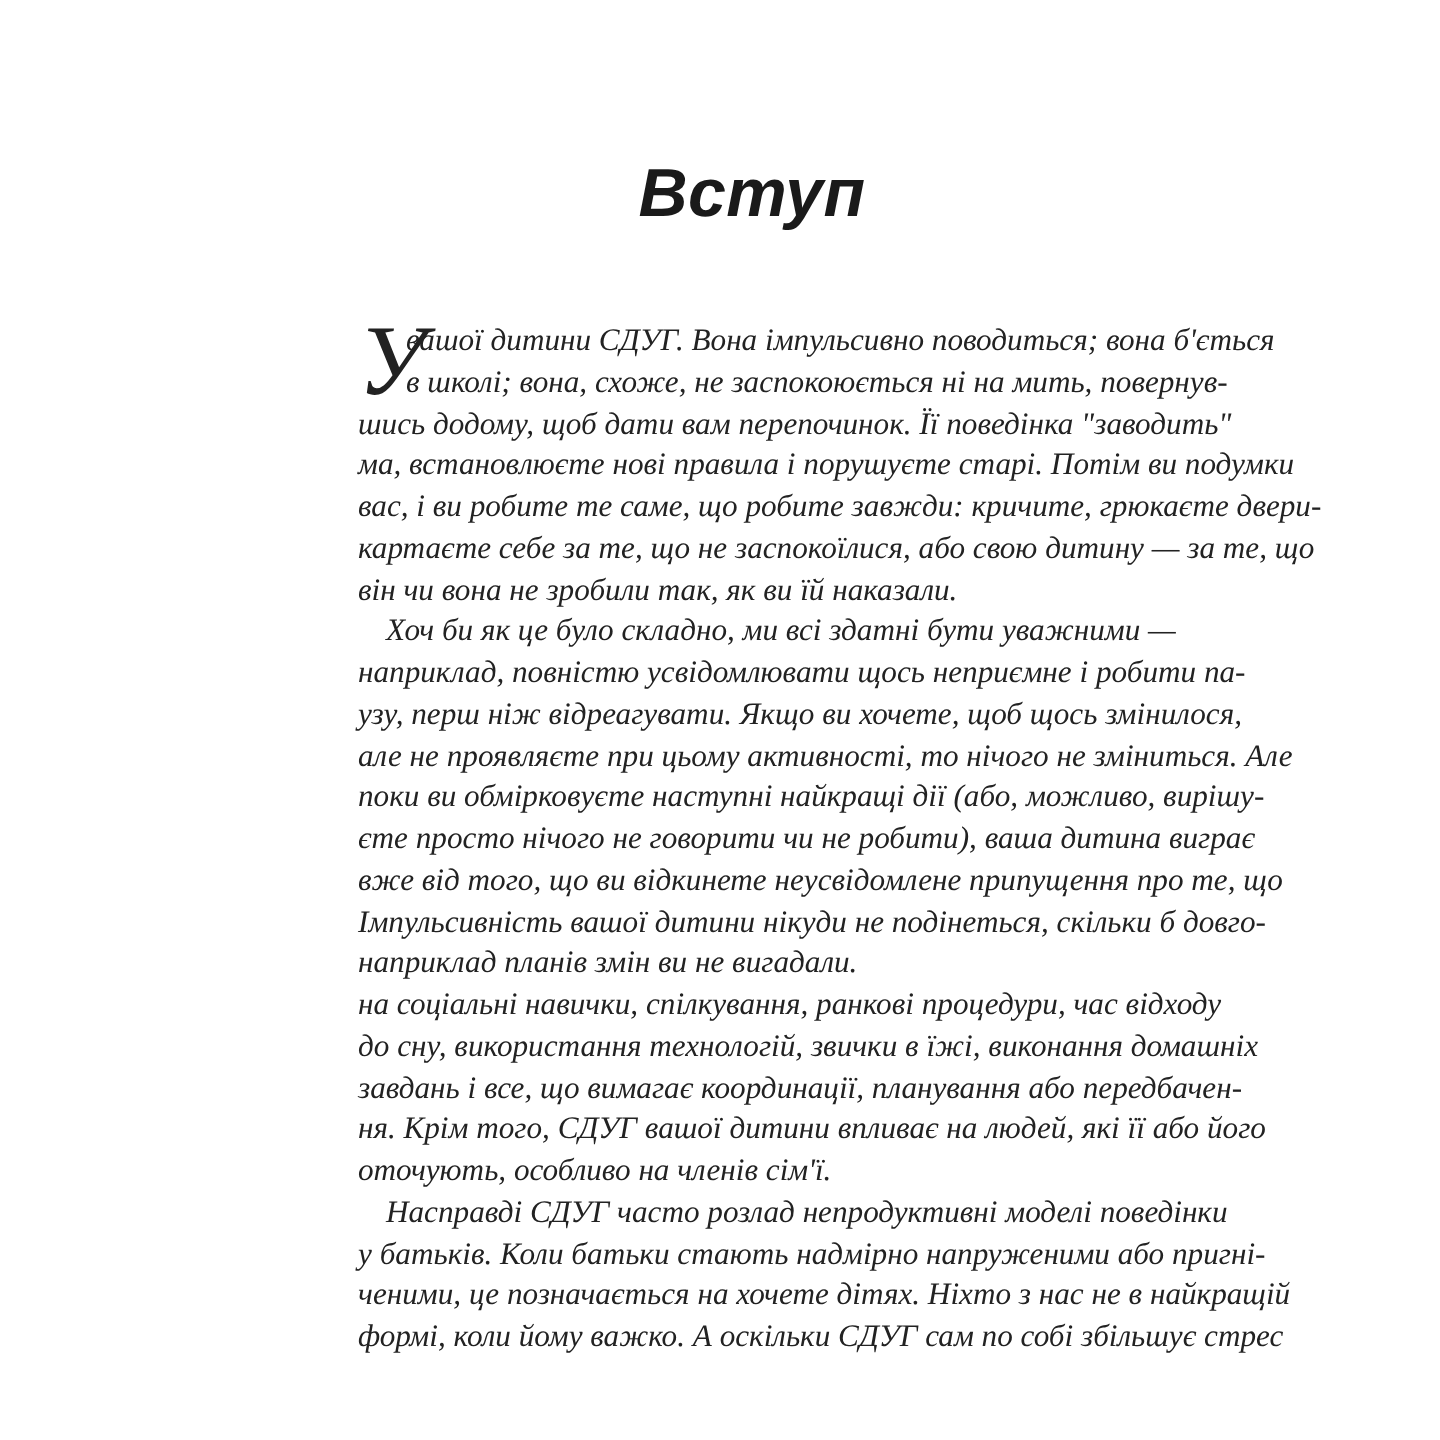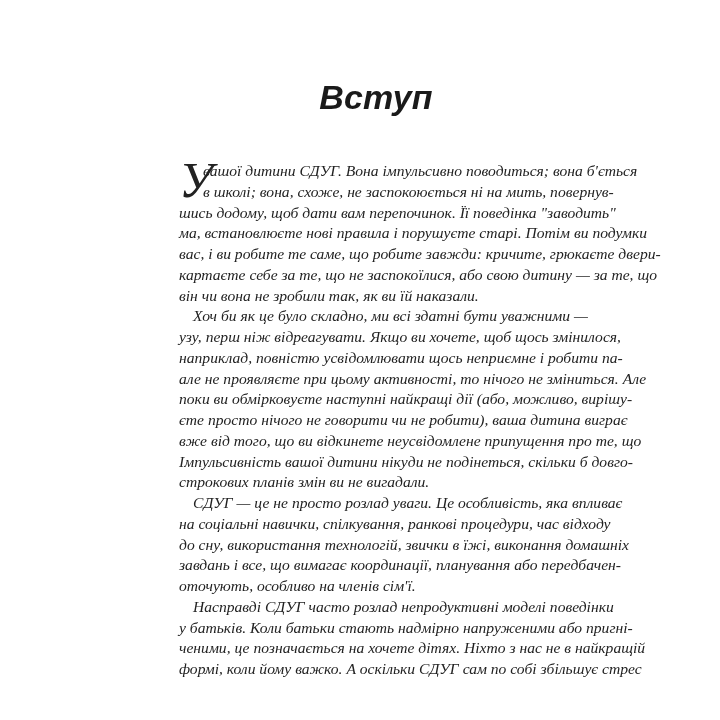--- a/index.html
+++ b/index.html
@@ -44,35 +44,35 @@
       <span class="line dropindent">в школі; вона, схоже, не заспокоюється ні на мить, повернув-</span>
       <span class="line">шись додому, щоб дати вам перепочинок. Її поведінка "заводить"</span>
       <span class="line">ма, встановлюєте нові правила і порушуєте старі. Потім ви подумки</span>
       <span class="line">вас, і ви робите те саме, що робите завжди: кричите, грюкаєте двери-</span>
       <span class="line">картаєте себе за те, що не заспокоїлися, або свою дитину — за те, що</span>
       <span class="line last">він чи вона не зробили так, як ви їй наказали.</span>
     </div>
 
     <div>
       <span class="line indent">Хоч би як це було складно, ми всі здатні бути уважними —</span>
+      <span class="line">наприклад, повністю усвідомлювати щось неприємне і робити па-</span>
       <span class="line">узу, перш ніж відреагувати. Якщо ви хочете, щоб щось змінилося,</span>
-      <span class="line">наприклад, повністю усвідомлювати щось неприємне і робити па-</span>
       <span class="line">але не проявляєте при цьому активності, то нічого не зміниться. Але</span>
       <span class="line">поки ви обмірковуєте наступні найкращі дії (або, можливо, вирішу-</span>
       <span class="line">єте просто нічого не говорити чи не робити), ваша дитина виграє</span>
       <span class="line">вже від того, що ви відкинете неусвідомлене припущення про те, що</span>
       <span class="line">Імпульсивність вашої дитини нікуди не подінеться, скільки б довго-</span>
-      <span class="line last">строкових планів змін ви не вигадали.</span>
+      <span class="line last">наприклад планів змін ви не вигадали.</span>
     </div>
 
     <div>
-      <span class="line indent">СДУГ — це не просто розлад уваги. Це особливість, яка впливає</span>
       <span class="line">на соціальні навички, спілкування, ранкові процедури, час відходу</span>
       <span class="line">до сну, використання технологій, звички в їжі, виконання домашніх</span>
       <span class="line">завдань і все, що вимагає координації, планування або передбачен-</span>
+      <span class="line">ня. Крім того, СДУГ вашої дитини впливає на людей, які її або його</span>
       <span class="line last">оточують, особливо на членів сім'ї.</span>
     </div>
 
     <div>
       <span class="line indent">Насправді СДУГ часто розлад непродуктивні моделі поведінки</span>
       <span class="line">у батьків. Коли батьки стають надмірно напруженими або пригні-</span>
       <span class="line">ченими, це позначається на хочете дітях. Ніхто з нас не в найкращій</span>
       <span class="line">формі, коли йому важко. А оскільки СДУГ сам по собі збільшує стрес</span>
 
     </div>

